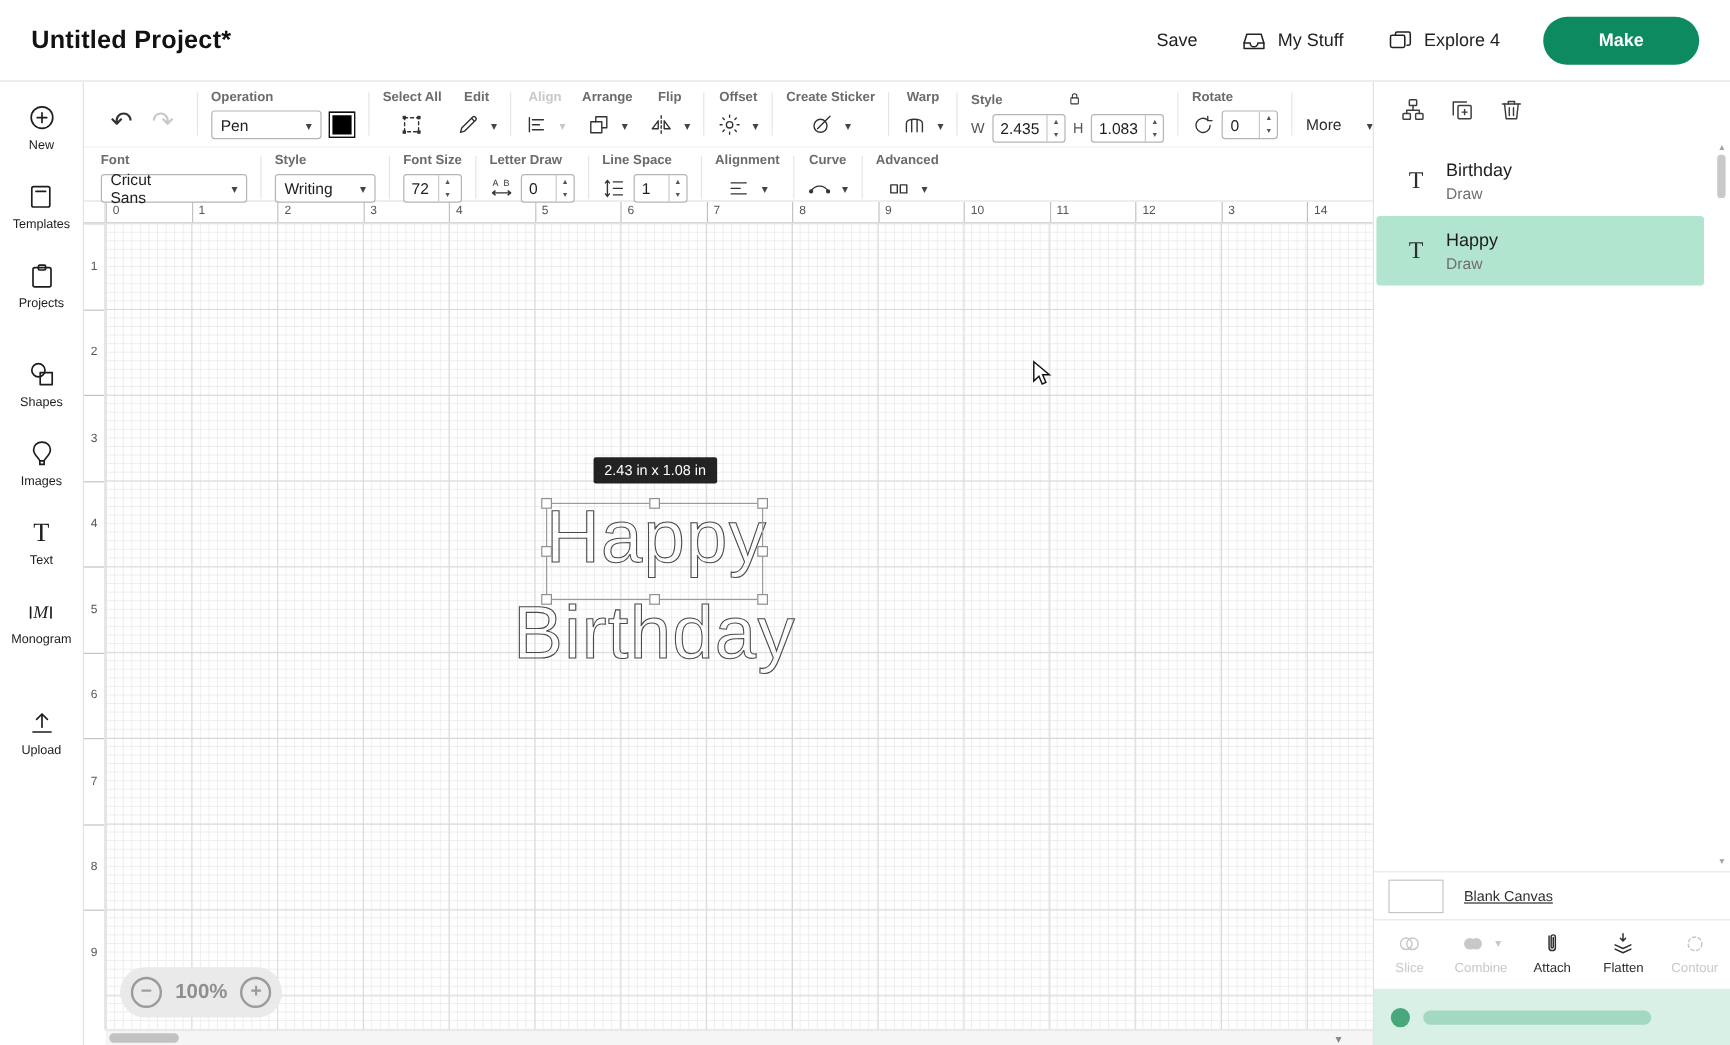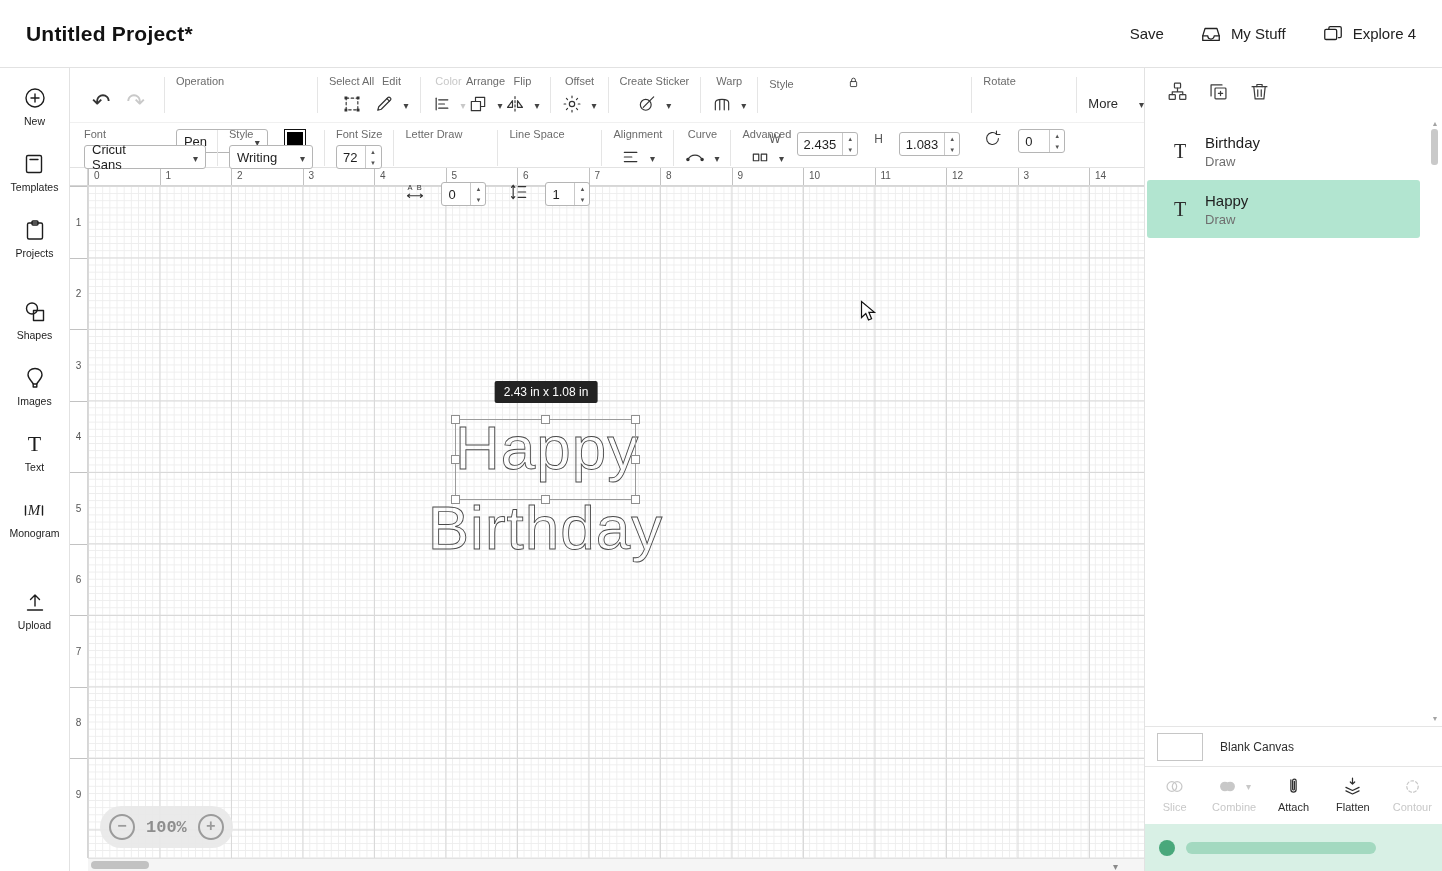--- a/index.html
+++ b/index.html
@@ -36,22 +36,22 @@
   .glyph-T { height:24px; }
 
   
   .topbar { position:absolute; top:68px; left:70px; width:1074px; height:100px; background:#fff;
     border-bottom:1px solid #e2e2e2; z-index:4; }
   .tb-row1 { height:54px; display:flex; align-items:flex-start; padding:7px 0 0 14px; }
   .tb-row2 { height:45px; border-top:1px solid #f0f0f0; display:flex; align-items:flex-start; padding:5px 0 0 14px; }
   .vdiv { width:1px; height:36px; background:#e5e5e5; margin:2px 11px 0 11px; flex:0 0 1px; }
   .group { display:flex; flex-direction:column; gap:5px; }
   .group.center { align-items:center; }
-  .group-label { font-size:11px; color:#6b6b6b; white-space:nowrap; }
-  .ctrl-row { display:flex; gap:16px;margin-top:37px; }
+  .group-label { font-size:11px; color:#6b6b6b; white-space:nowrap;font-weight:bold; }
+  .ctrl-row { display:flex; align-items:center; gap:6px; }
   .select { display:inline-flex; align-items:center; justify-content:space-between;
     border:1px solid #b5b5b5; border-radius:3px; height:24px; padding:0 7px; font-size:13px;
     color:#1e1e1e; cursor:pointer; background:#fff; }
   .caret::after { content:"▾"; font-size:10px; color:#444; }
   .caret { margin-left:6px; line-height:1; }
   .numbox { display:inline-flex; align-items:stretch; border:1px solid #b5b5b5; border-radius:3px;
     height:24px; background:#fff; cursor:text; }
   .numval { padding:0 6px; font-size:13px; display:flex; align-items:center; color:#1e1e1e; min-width:22px; }
   .stepper { display:flex; flex-direction:column; border-left:1px solid #c9c9c9; width:15px; cursor:pointer; }
   .stepper .up, .stepper .down { flex:1; display:flex; align-items:center; justify-content:center; }
@@ -103,21 +103,21 @@
     border:1px solid #9b9b9b; cursor:move; }
   .handle { position:absolute; width:9px; height:9px; background:#fff; border:1px solid #8f8f8f; }
   .h-nw{left:-5px;top:-5px;} .h-n{left:calc(50% - 4.5px);top:-5px;} .h-ne{right:-5px;top:-5px;}
   .h-w{left:-5px;top:calc(50% - 4.5px);} .h-e{right:-5px;top:calc(50% - 4.5px);}
   .h-sw{left:-5px;bottom:-5px;} .h-s{left:calc(50% - 4.5px);bottom:-5px;} .h-se{right:-5px;bottom:-5px;}
   .sel-tooltip { position:absolute; left:458px; top:195px; transform:translateX(-50%);
     background:#232323; color:#fff; font-size:12px; line-height:22px; height:22px;
     padding:0 9px; border-radius:2px; white-space:nowrap; }
   .cursor { position:absolute; left:772px; top:114px; z-index:9; pointer-events:none; }
   .zoom-pill { position:absolute; left:30px; bottom:23px; height:42px; border-radius:21px;
-    background:rgba(232,232,232,.92); display:flex; align-items:center; gap:11px; padding:0 9px; z-index:4;font-family:Liberation Mono, monospace; }
+    background:rgba(232,232,232,.92); display:flex; align-items:center; gap:11px; padding:0 9px; z-index:4; }
   .zoom-btn { width:26px; height:26px; border-radius:50%; border:2px solid #9b9b9b; color:#9b9b9b;
     display:flex; align-items:center; justify-content:center; cursor:pointer; background:transparent; }
   .zoom-minus::after { content:"−"; font-size:16px; font-weight:700; }
   .zoom-plus::after { content:"+"; font-size:16px; font-weight:700; }
   .zoom-label { font-size:17px; font-weight:700; color:#8e8e8e; }
   .h-scroll { position:absolute; left:18px; right:0; bottom:0; height:13px; background:#f5f5f5;
     border-top:1px solid #e2e2e2; z-index:3; }
   .h-thumb { position:absolute; left:3px; top:2px; width:58px; height:8px; border-radius:4px;
     background:#c2c2c2; cursor:grab; }
   .h-arrow { position:absolute; right:26px; top:0; line-height:12px; cursor:pointer; }
@@ -146,21 +146,21 @@
   .v-scroll { position:absolute; right:1px; top:2px; bottom:2px; width:12px; }
   .v-arrow { display:block; text-align:center; line-height:10px; cursor:pointer; }
   .v-arrow-up::after { content:"▲"; font-size:7px; color:#a3a3a3; }
   .v-arrow-down { position:absolute; bottom:0; left:0; right:0; }
   .v-arrow-down::after { content:"▼"; font-size:7px; color:#a3a3a3; }
   .v-thumb { position:absolute; top:13px; left:2px; width:7px; height:36px; background:#c9c9c9;
     border-radius:3px; cursor:grab; }
   .blank-row { flex:0 0 40px; border-top:1px solid #e5e5e5; display:flex; align-items:center;
     gap:17px; padding-left:12px; }
   .blank-swatch { width:46px; height:28px; background:#fff; border:1px solid #c6c6c6; cursor:pointer; }
-  .blank-label { font-size:12px; color:#2e2e2e; }
+  .blank-label { font-size:12px; color:#2e2e2e;text-decoration:underline; }
   .actions-row { flex:0 0 58px; border-top:1px solid #e5e5e5; display:flex; align-items:flex-start; padding-top:9px; }
   .action { flex:1; display:flex; flex-direction:column; align-items:center; gap:4px; font-size:11px; }
   .action svg { width:21px; height:21px; }
   .action.enabled { color:#2d2d2d; cursor:pointer; }
   .action.disabled { color:#c3c3c3; cursor:default; }
   .action .icon-wrap { display:flex; align-items:center; gap:2px; }
   .notification { flex:0 0 47px; background:var(--notif-bg,#d8f0e5); display:flex; align-items:center;
     gap:11px; padding:0 14px; }
   .notif-dot { width:16px; height:16px; border-radius:50%; background:#49a87b; flex:0 0 16px; }
   .notif-bar { height:12px; width:190px; border-radius:6px; background:#a3d9c0; }
@@ -181,20 +181,21 @@
         </svg>
         <span>My Stuff</span>
       </span>
       <span class="header-link">
         <svg class="ic" viewBox="0 0 24 24">
           <rect x="3" y="7" width="13" height="11" rx="1.5"></rect>
           <path d="M7.5 7V5.5A1.5 1.5 0 0 1 9 4h10.5A1.5 1.5 0 0 1 21 5.5v9a1.5 1.5 0 0 1-1.5 1.5H18"></path>
         </svg>
         <span>Explore 4</span>
       </span>
+      <button class="make-btn">Make</button>
     </div>
   </header>
 
   <nav class="sidebar">
     <div class="side-item">
       <svg class="ic" viewBox="0 0 24 24">
         <circle cx="12" cy="12" r="9"></circle>
           <path d="M12 8v8M8 12h8"></path>
       </svg>
       <span class="side-label">New</span>
@@ -285,21 +286,21 @@
           <svg class="ic" viewBox="0 0 24 24">
             <path d="M4.5 19.5l1.2-4.2L16.8 4.2a1.6 1.6 0 0 1 2.3 0l.7.7a1.6 1.6 0 0 1 0 2.3L8.7 18.3z"></path>
             <path d="M15.5 5.5l3 3"></path>
           </svg>
           <span class="caret"></span>
         </div>
       </div>
       <div class="vdiv"></div>
 
       <div class="group center disabled">
-        <span class="group-label">Color</span>
+        <span class="group-label">Align</span>
         <div class="iconbtn">
           <svg class="ic" viewBox="0 0 24 24">
             <path d="M5 5v14"></path>
               <path d="M8 7h11M8 12h7M8 17h11"></path>
           </svg>
           <span class="caret"></span>
         </div>
       </div>
       <div style="width:16px;"></div>
       <div class="group center">

